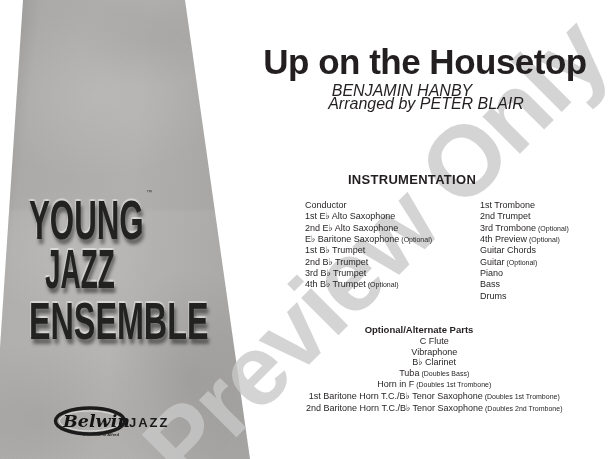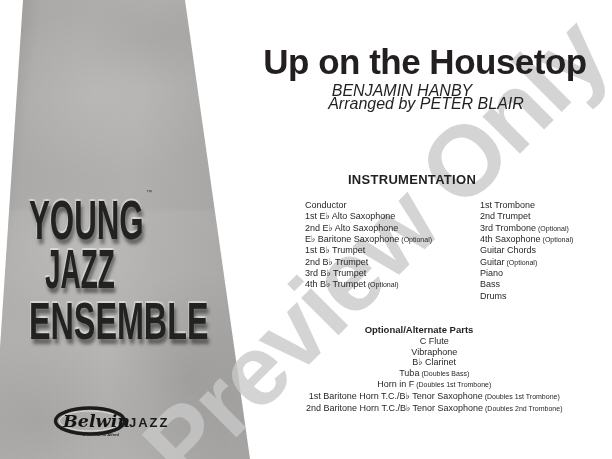--- a/index.html
+++ b/index.html
@@ -119,21 +119,21 @@
       <div class="li"><span class="nm">2nd B♭ Trumpet</span></div>
       <div class="li"><span class="nm">3rd B♭ Trumpet</span></div>
       <div class="li"><span class="nm">4th B♭ Trumpet</span><span class="nt">(Optional)</span></div>
     </div>
 
   <div class="col col-right">
 
   <div class="li"><span class="nm">1st Trombone</span></div>
       <div class="li"><span class="nm">2nd Trumpet</span></div>
       <div class="li"><span class="nm">3rd Trombone</span><span class="nt">(Optional)</span></div>
-      <div class="li"><span class="nm">4th Saxophone</span><span class="nt">(Optional)</span></div>
+      <div class="li"><span class="nm">4th Preview</span><span class="nt">(Optional)</span></div>
       <div class="li"><span class="nm">Guitar Chords</span></div>
       <div class="li"><span class="nm">Guitar</span><span class="nt">(Optional)</span></div>
       <div class="li"><span class="nm">Piano</span></div>
       <div class="li"><span class="nm">Bass</span></div>
       <div class="li"><span class="nm">Drums</span></div>
     </div>
 
   <div class="opt-heading">Optional/Alternate Parts</div>
 
   <div class="col opt-list">

